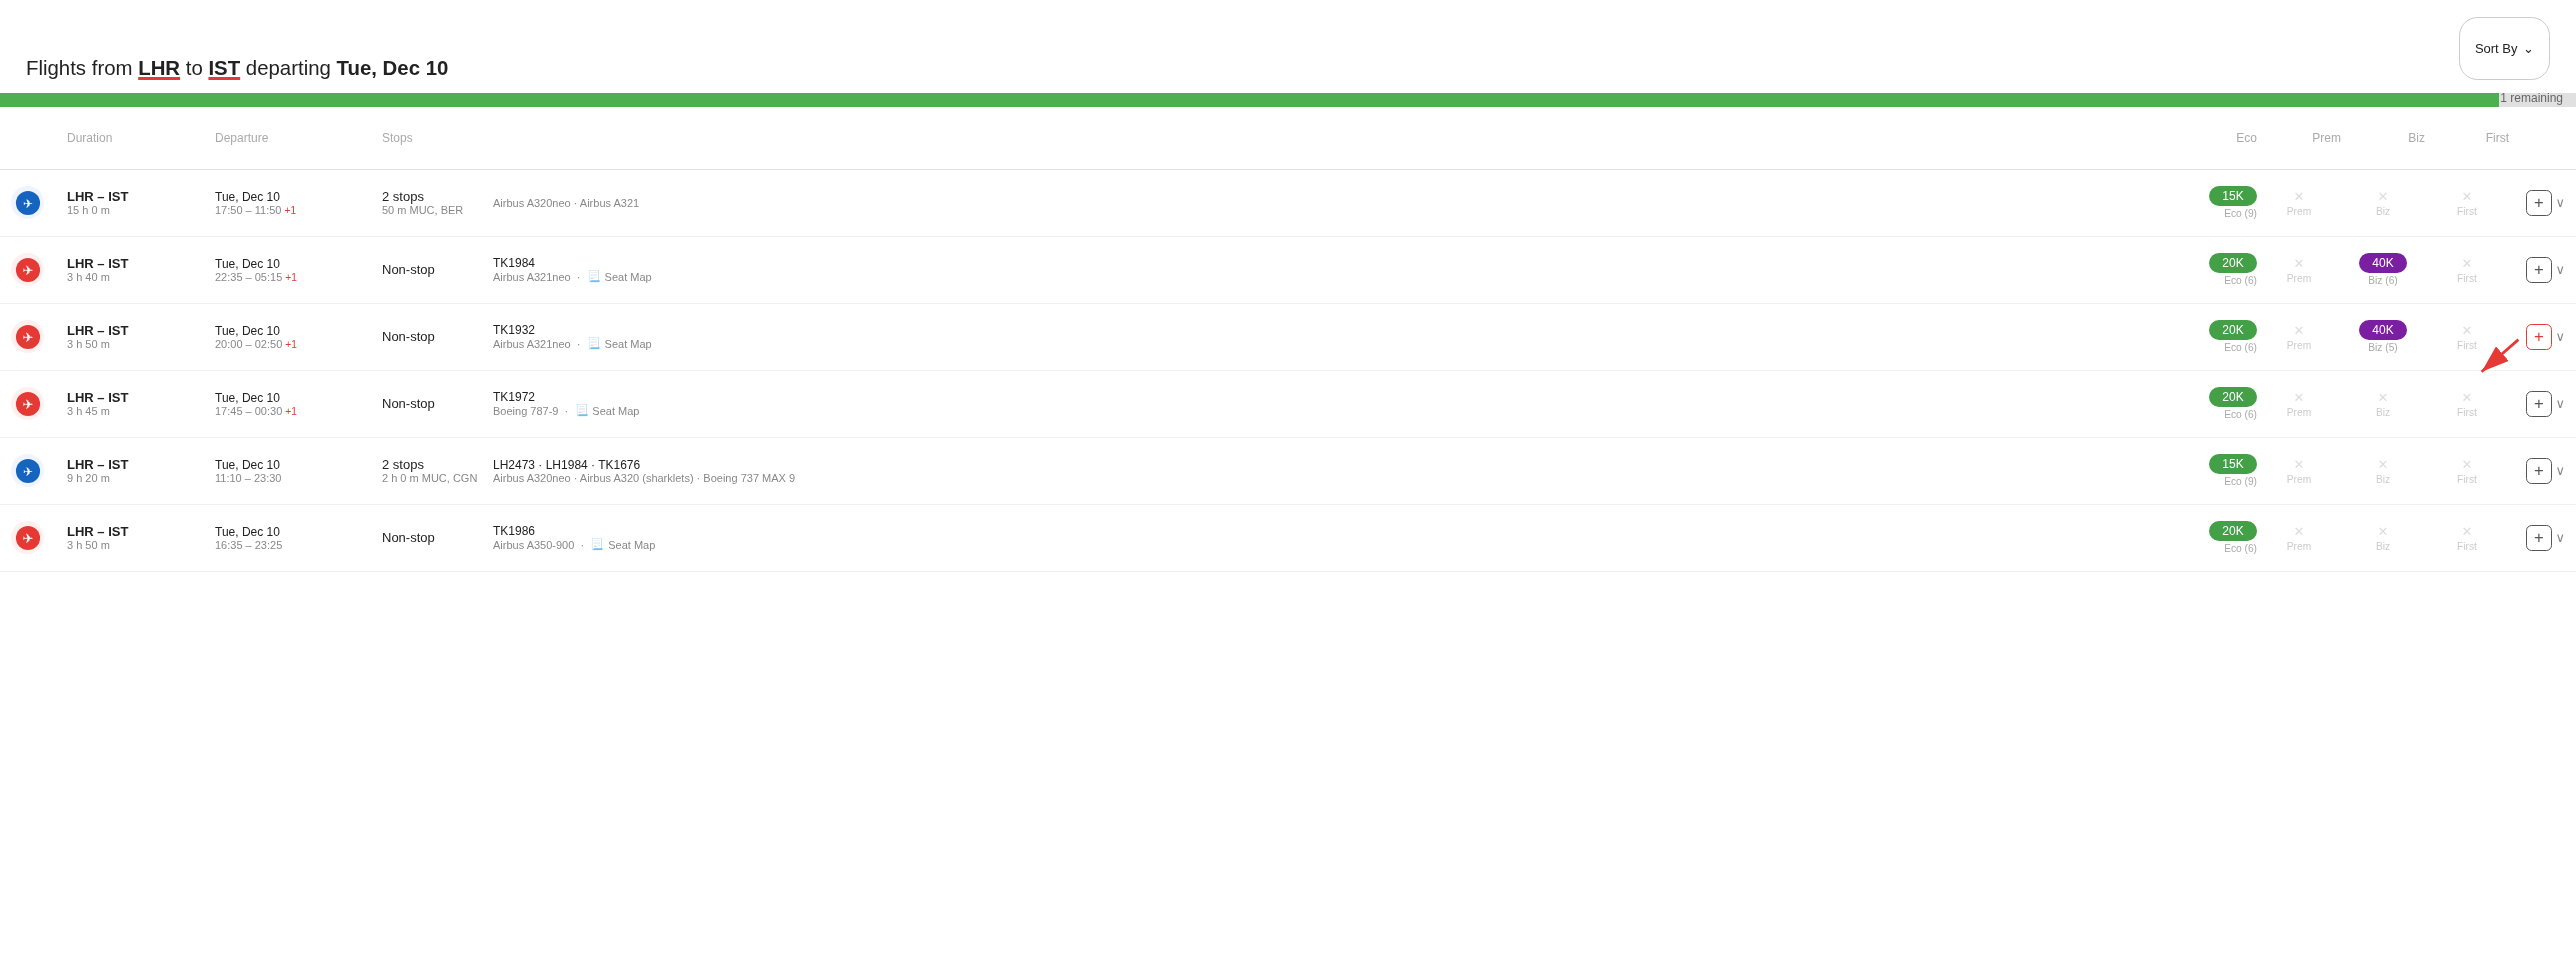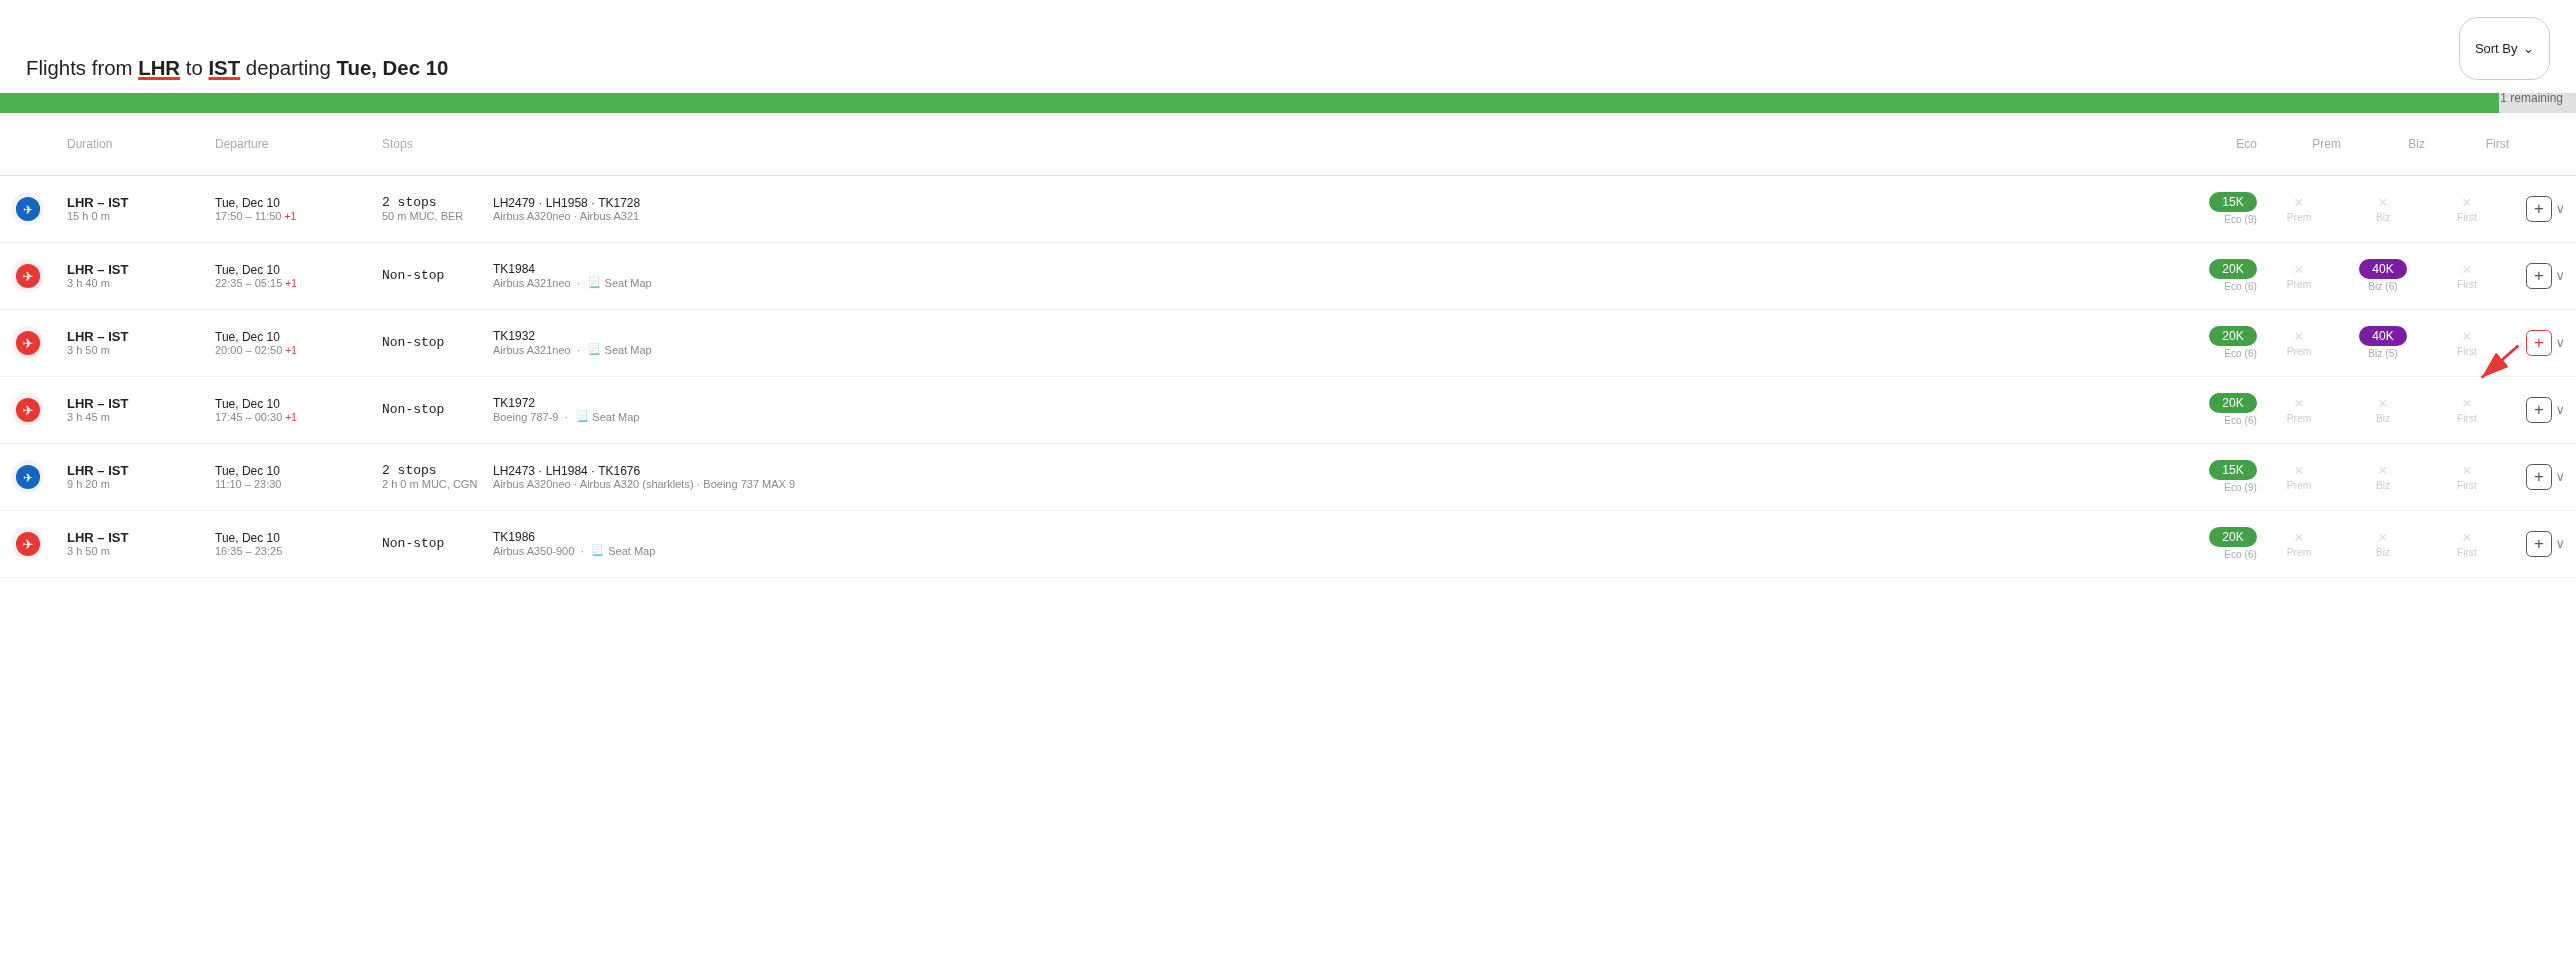--- a/index.html
+++ b/index.html
@@ -13,21 +13,21 @@
     .page-title strong { font-weight: 700; }
     .underline-red { text-decoration: underline; text-decoration-color: #e53935; text-decoration-thickness: 2.8px; }
     .sort-by-btn {
       border: 0.9px solid #ccc; border-radius: 18.6px; padding: 23px 15px;
       font-size: 13px; background: #fff; cursor: pointer; display: flex; align-items: center; gap: 5.6px;
       color: #222;
     }
 
     .progress-bar-container {
       margin: 13px 0 0 0; padding: 0 0 0 0;
-      position: relative; height: 20px; background: #e0e0e0;
+      position: relative; height: 14px; background: #e0e0e0;
     }
     .progress-bar-fill { height: 100%; background: #4caf50; width: 97%; border-radius: 0; }
     .progress-remaining {
       position: absolute; right: 13px; top: -1.9px; font-size: 12px; color: #666;
     }
 
     .table-header {
       display: grid;
       grid-template-columns: 56px 148px 167px 111px 1fr 84px 84px 84px 84px 56px;
       padding: 24px 11px;
@@ -53,21 +53,21 @@
     }
     .logo-lufthansa { background: #f0f4ff; }
     .logo-turkish { background: #fff0f0; }
 
     .route { font-weight: 600; font-size: 13px; }
     .duration { color: #888; font-size: 11px; }
     .departure-date { font-size: 12px; font-weight: 500; }
     .departure-time { font-size: 11px; color: #888; }
     .next-day { color: #e53935; font-size: 10.2px; }
 
-    .stops-label { font-size: 13px; font-weight: 500; font-family: Liberation Mono, monospace; }
+    .stops-label { font-size: 13px; font-weight: 500; }
     .stops-detail { font-size: 11px; color: #888; }
 
     .flight-details-main { font-size: 12px; font-weight: 500; }
     .flight-details-sub { font-size: 11px; color: #888; display: flex; align-items: center; gap: 3.7px; }
 
     .price-badge {
       display: inline-flex; align-items: center; justify-content: center;
       border-radius: 11px; padding: 2.8px 9.3px; font-size: 12px; font-weight: 400;
       color: #fff; min-width: 48px; text-align: center;
     }
@@ -144,21 +144,20 @@
           </div>
           <div>
             <div class="departure-date">Tue, Dec 10</div>
             <div class="departure-time">17:50 – 11:50  <span class="next-day">+1</span></div>
           </div>
           <div>
             <div class="stops-label">2 stops</div>
             <div class="stops-detail">50 m MUC, BER</div>
           </div>
           <div>
-            <div class="flight-details-main">LH2479 · LH1958 · TK1728</div>
             <div class="flight-details-sub">Airbus A320neo · Airbus A321</div>
           </div>
           <div class="eco-cell">
             <span class="price-badge badge-green">15K</span>
             <span class="price-sub">Eco (9)</span>
           </div>
           <div class="prem-cell">
             <span class="x-mark">✕</span>
             <span class="unavailable-label">Prem</span>
           </div>

